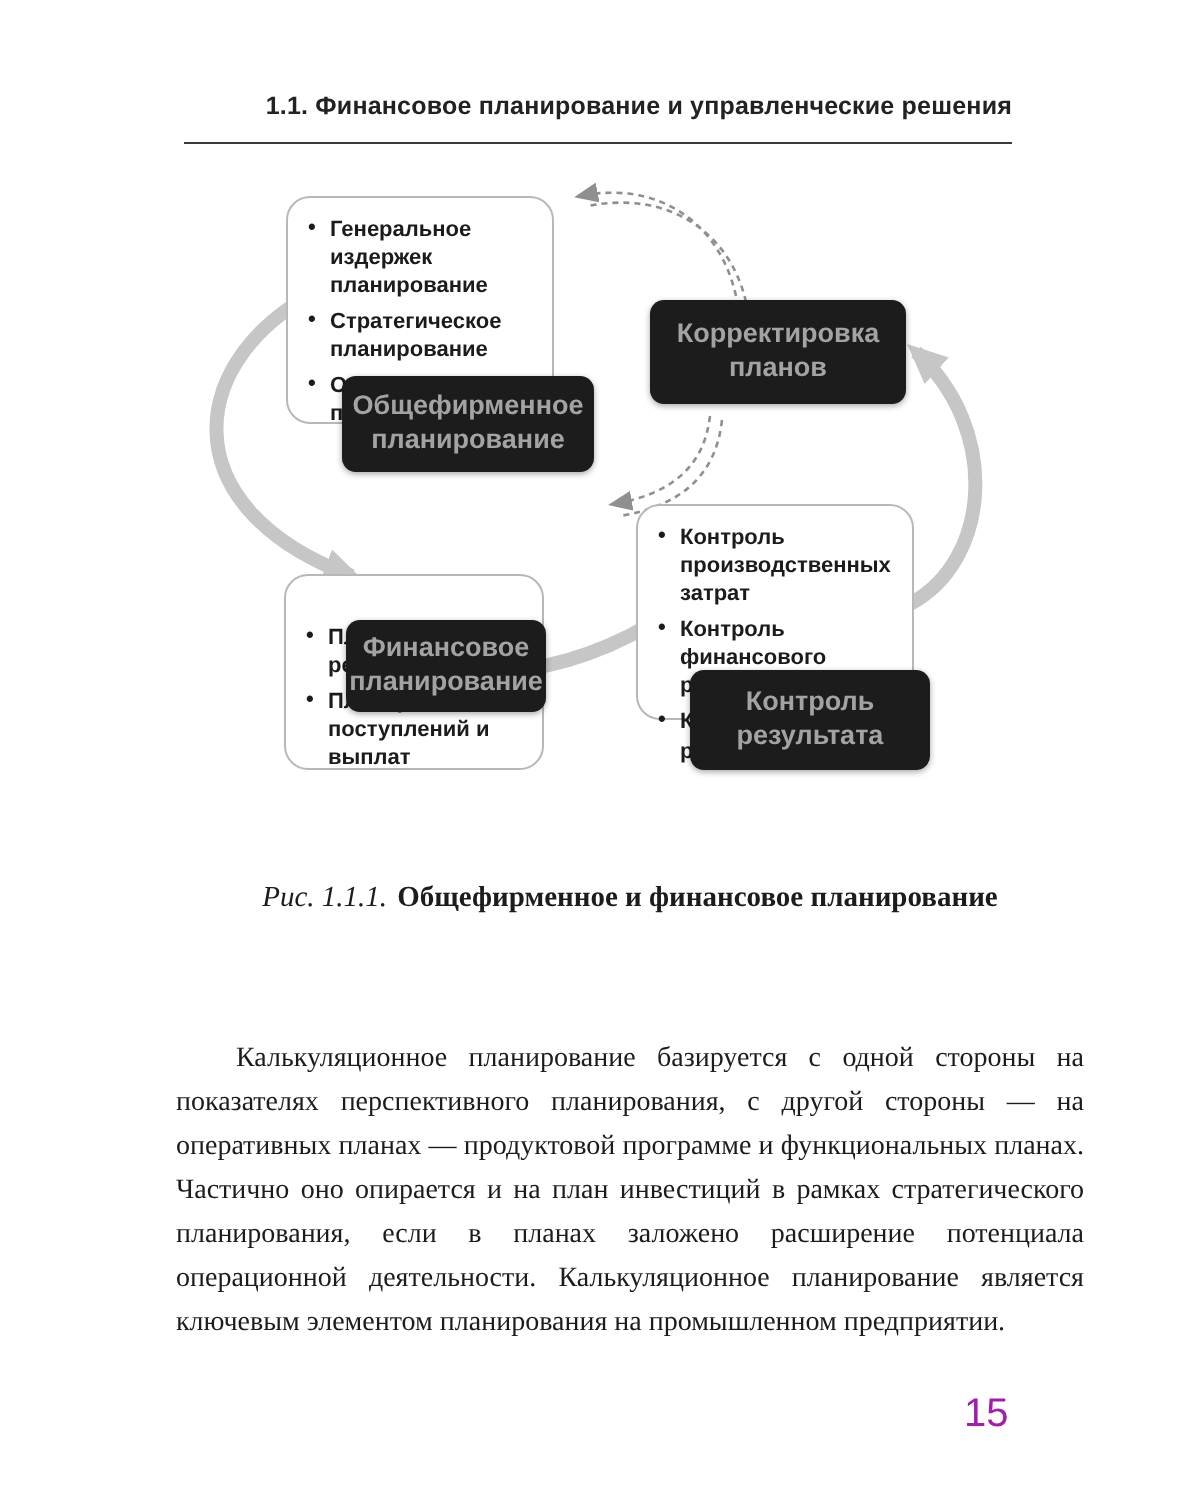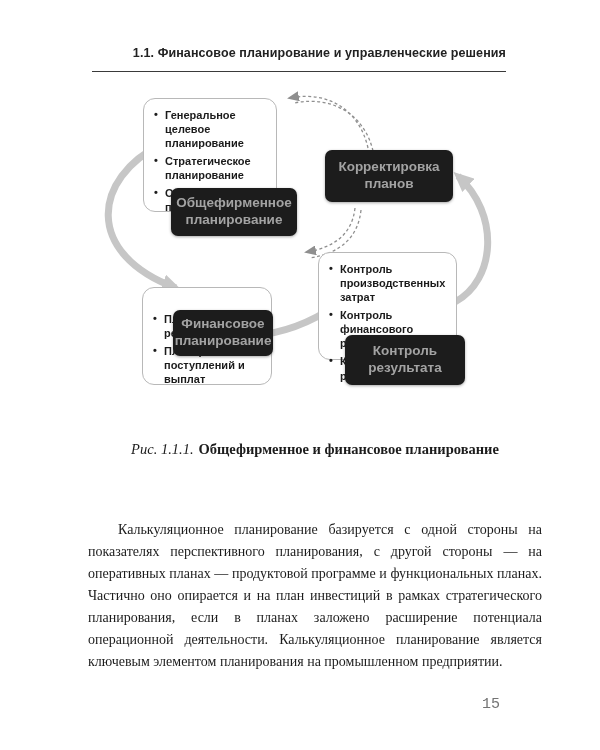--- a/index.html
+++ b/index.html
@@ -34,21 +34,21 @@
            font-size:14.5px;}
   .fig-label{font-style:italic;margin-right:.35em;}
   .fig-title{font-weight:bold;}
   .source{position:absolute;left:88px;top:463px;width:454px;text-align:justify;
           font-size:14.3px;line-height:21.5px;}
   .src-label{font-style:italic;margin-right:.3em;}
   .bodytext{position:absolute;left:88px;top:519px;width:454px;}
   .bodytext p{margin:0;text-align:justify;text-indent:30px;font-size:14px;
               line-height:22px;}
   .pagenum{position:absolute;left:482px;top:696px;
-           font-family:Liberation Mono, monospace;font-size:15px;color:#737373;}
+           font-family:Liberation Sans, sans-serif;font-size:20px;color:#a21caf;}
 </style>
 </head>
 <body>
 
 <div class="page">
 
   <div class="hdr">1.1. Финансовое планирование и управленческие решения</div>
   <div class="hdr-rule"></div>
 
   <div class="diagram">
@@ -66,21 +66,21 @@
       <path d="M 120 238 C 152 256, 214 252, 268 210" fill="none" stroke="#c6c6c6" stroke-width="7" marker-end="url(#mBig)"></path>
       <path d="M 377 214 C 418 192, 422 126, 380 88" fill="none" stroke="#c6c6c6" stroke-width="7" marker-end="url(#mBig)"></path>
       <path d="M 290 60 C 282 24, 252 2, 212 10" fill="none" stroke="#8f8f8f" stroke-width="1.3" stroke-dasharray="3 2.5" marker-end="url(#mDash)"></path>
       <path d="M 295 63 C 287 28, 256 7, 216 15" fill="none" stroke="#8f8f8f" stroke-width="1.3" stroke-dasharray="3 2.5"></path>
       <path d="M 277 120 C 274 146, 257 159, 229 164" fill="none" stroke="#8f8f8f" stroke-width="1.3" stroke-dasharray="3 2.5" marker-end="url(#mDash)"></path>
       <path d="M 283 122 C 280 150, 262 165, 232 170" fill="none" stroke="#8f8f8f" stroke-width="1.3" stroke-dasharray="3 2.5"></path>
     </svg>
 
     <div class="wbox" style="left:65px;top:10px;width:134px;height:114px;">
       <ul class="blist">
-        <li>Генеральное целевое планирование</li>
+        <li>Генеральное издержек планирование</li>
         <li>Стратегическое планирование</li>
         <li>Оперативное планирование</li>
       </ul>
     </div>
 
     <div class="wbox" style="left:64px;top:199px;width:130px;height:98px;padding-top:22px;">
       <ul class="blist" style="padding-top:2px;">
         <li>Планирование решения</li>
         <li>Планирование поступлений и выплат</li>
       </ul>

